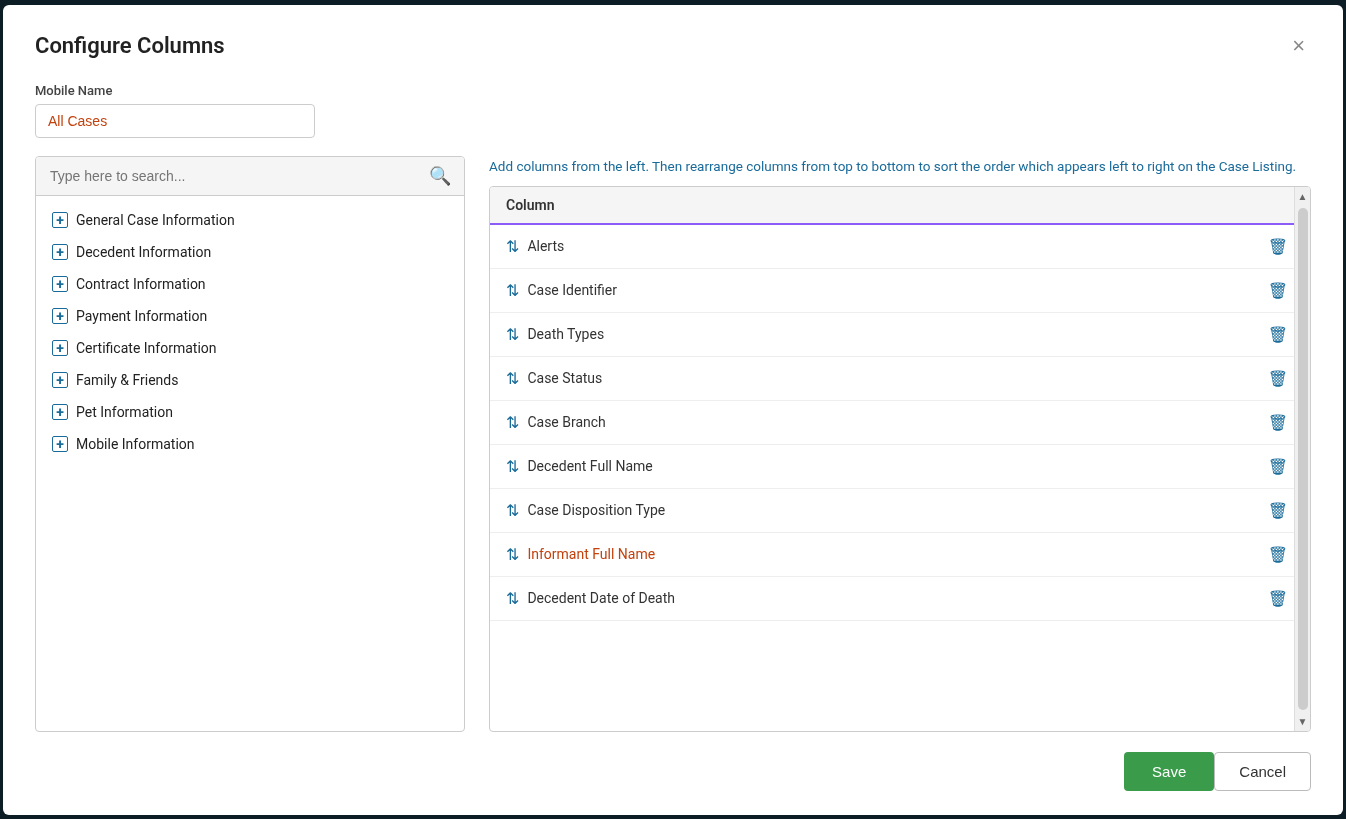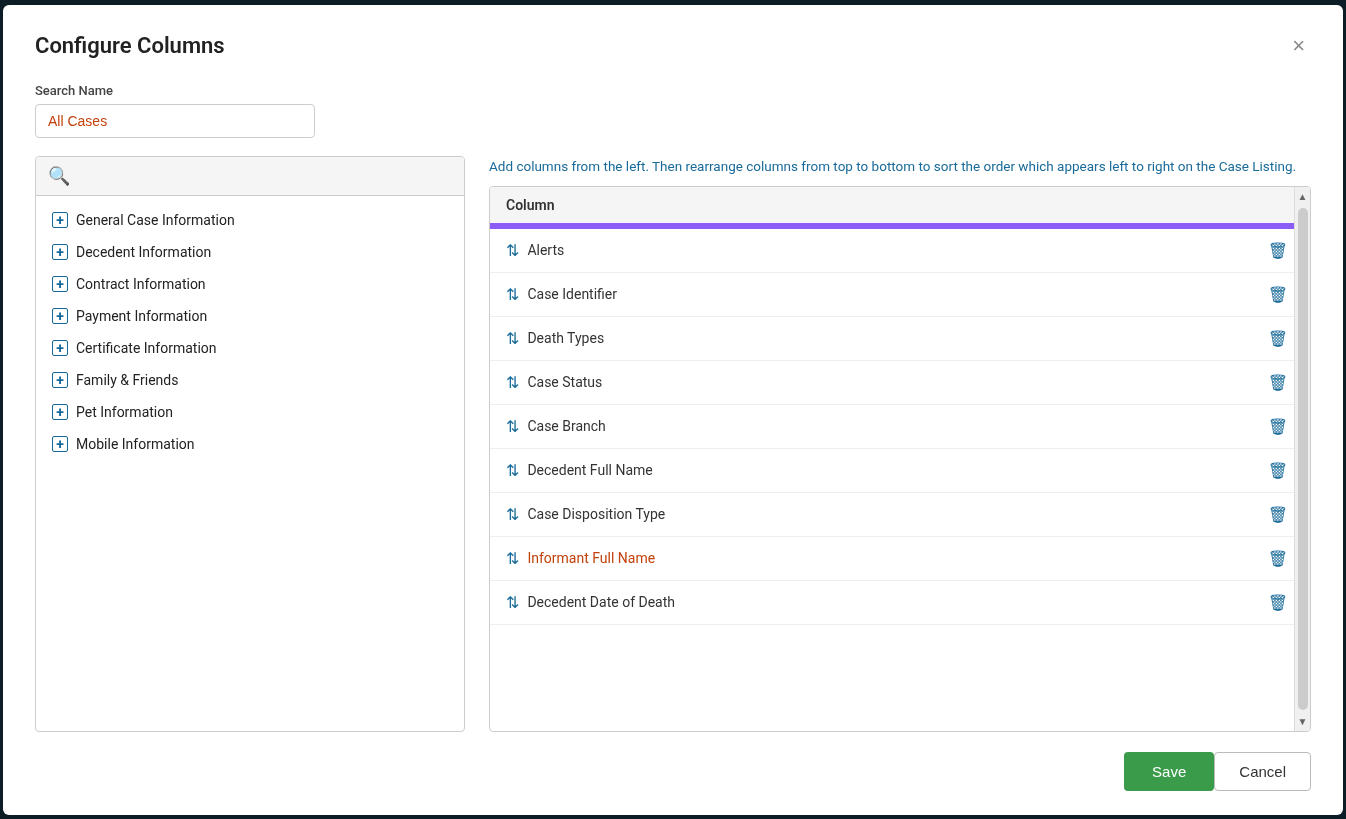--- a/index.html
+++ b/index.html
@@ -177,21 +177,21 @@
       width: 100%;
       border-collapse: collapse;
     }
     .columns-table thead th {
       background: #f5f5f5;
       font-weight: 600;
       font-size: 14px;
       color: #333;
       padding: 10px 16px;
       text-align: left;
-      border-bottom: 6px solid #8b5cf6;
+      border-bottom: 2px solid #8b5cf6;
       position: sticky;
       top: 0;
     }
     .columns-table tbody tr {
       border-bottom: 1px solid #eee;
     }
     .columns-table tbody td {
       padding: 10px 16px;
       font-size: 14px;
       color: #333;
@@ -283,29 +283,30 @@
 
 <div class="modal-overlay">
   <div class="modal">
 
     <div class="modal-header">
       <span class="modal-title">Configure Columns</span>
       <button class="close-btn">×</button>
     </div>
 
     <div class="form-group">
-      <label class="form-label">Search Name</label>
+      <label class="form-label">Mobile Name</label>
       <input class="form-input" type="text" value="All Cases" placeholder="All Cases" style="">
     </div>
 
 
     <div class="columns-container">
 
       <div class="left-panel">
         <div class="search-box">
+          <input class="search-input" type="text" placeholder="Type here to search..." style="">
           <button class="search-icon-btn">
             <span>🔍</span>
           </button>
         </div>
         <ul class="tree-list">
           <li class="tree-item">
             <span class="expand-icon">+</span>
             <span>General Case Information</span>
           </li>
           <li class="tree-item">

